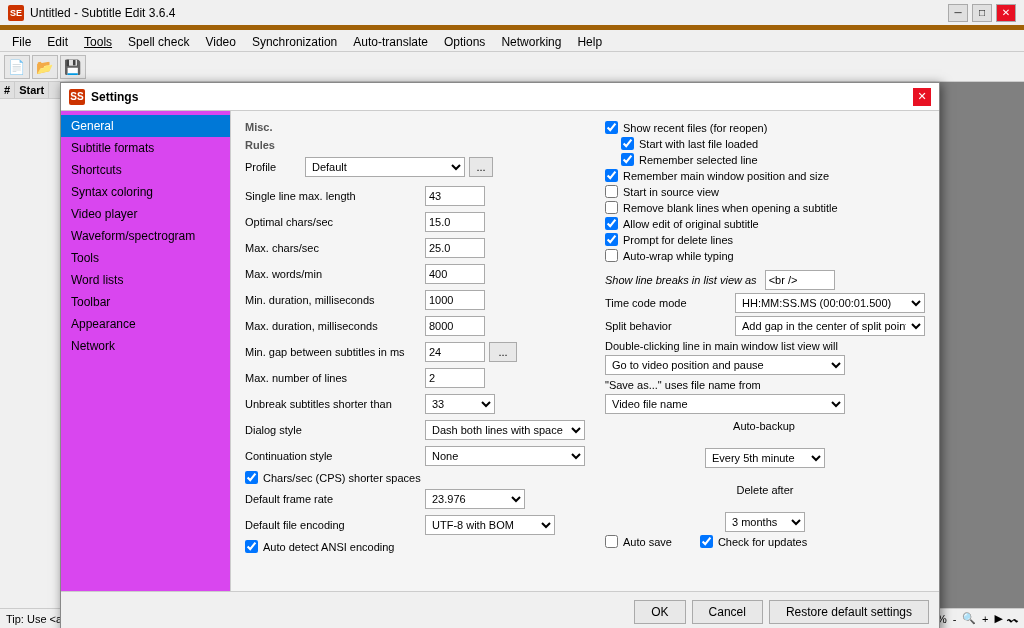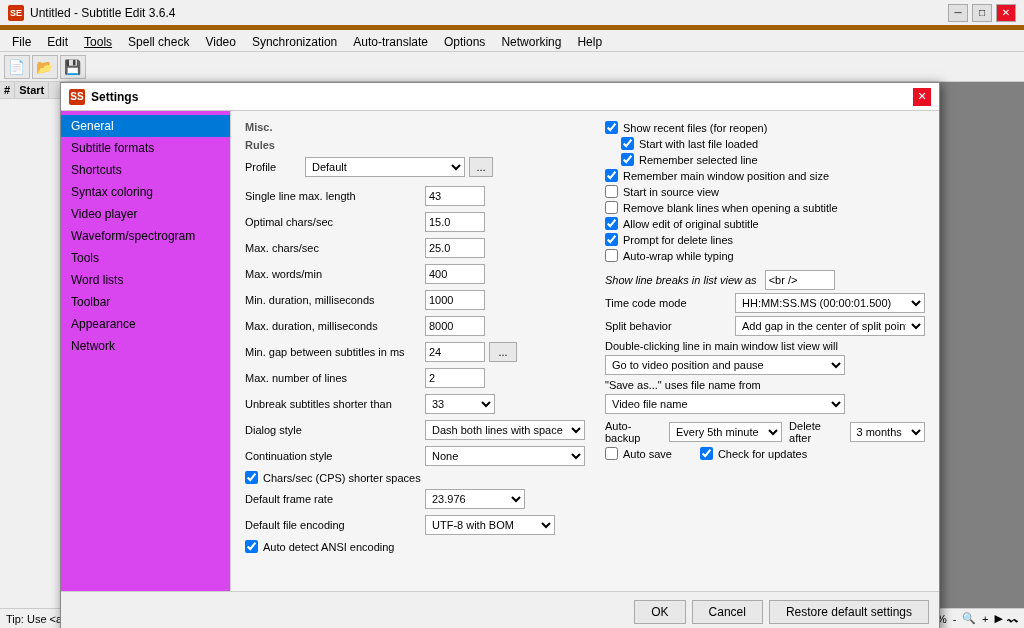--- a/index.html
+++ b/index.html
@@ -334,21 +334,22 @@
     }
     .two-col-label {
       width: 130px;
       font-size: 11px;
     }
 
     .autobackup-row {
       display: flex;
       align-items: center;
       margin-bottom: 3px;
-      gap: 4px;
+      gap: 16px;
+      flex-direction: column;
     }
     .autobackup-label {
       font-size: 11px;
       margin-right: 2px;
     }
   </style>
 </head>
 <body>
 
 <div class="title-bar">

